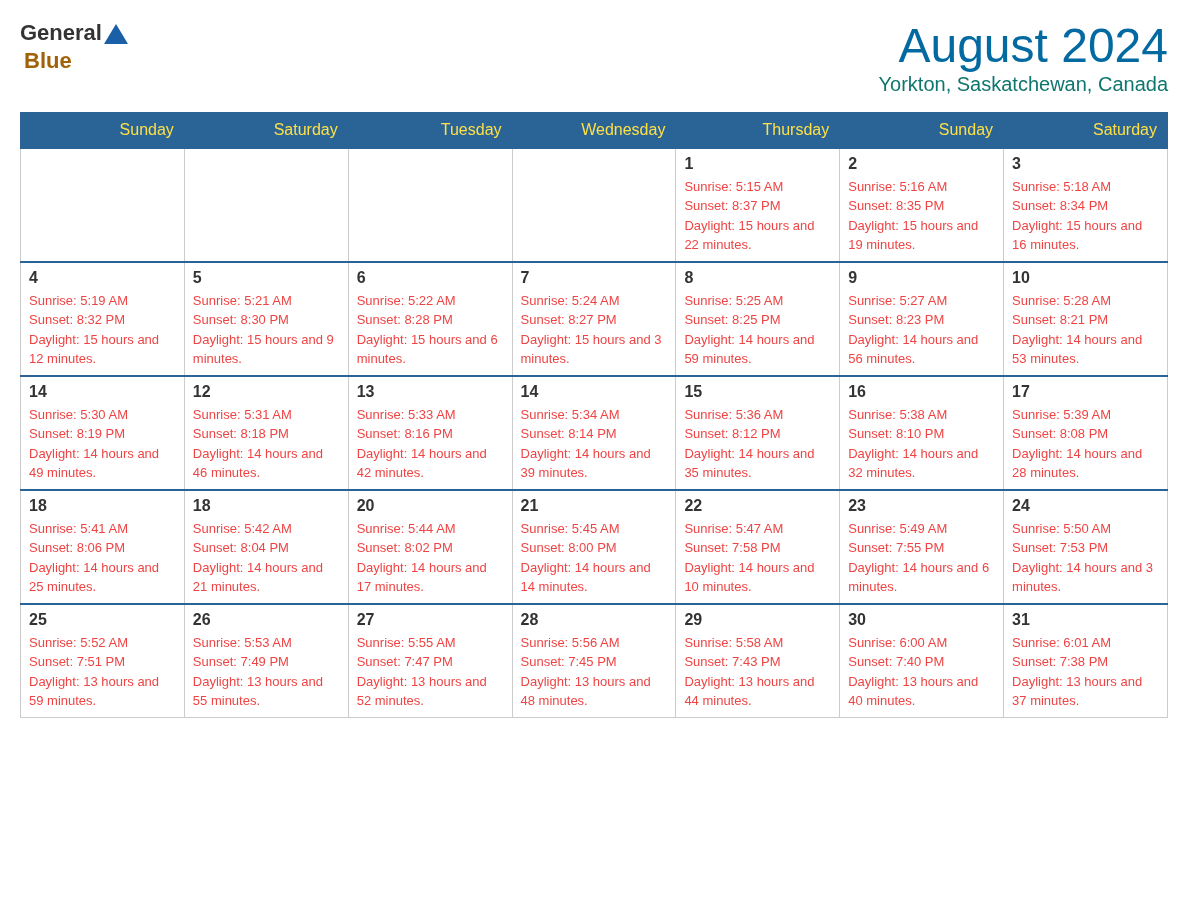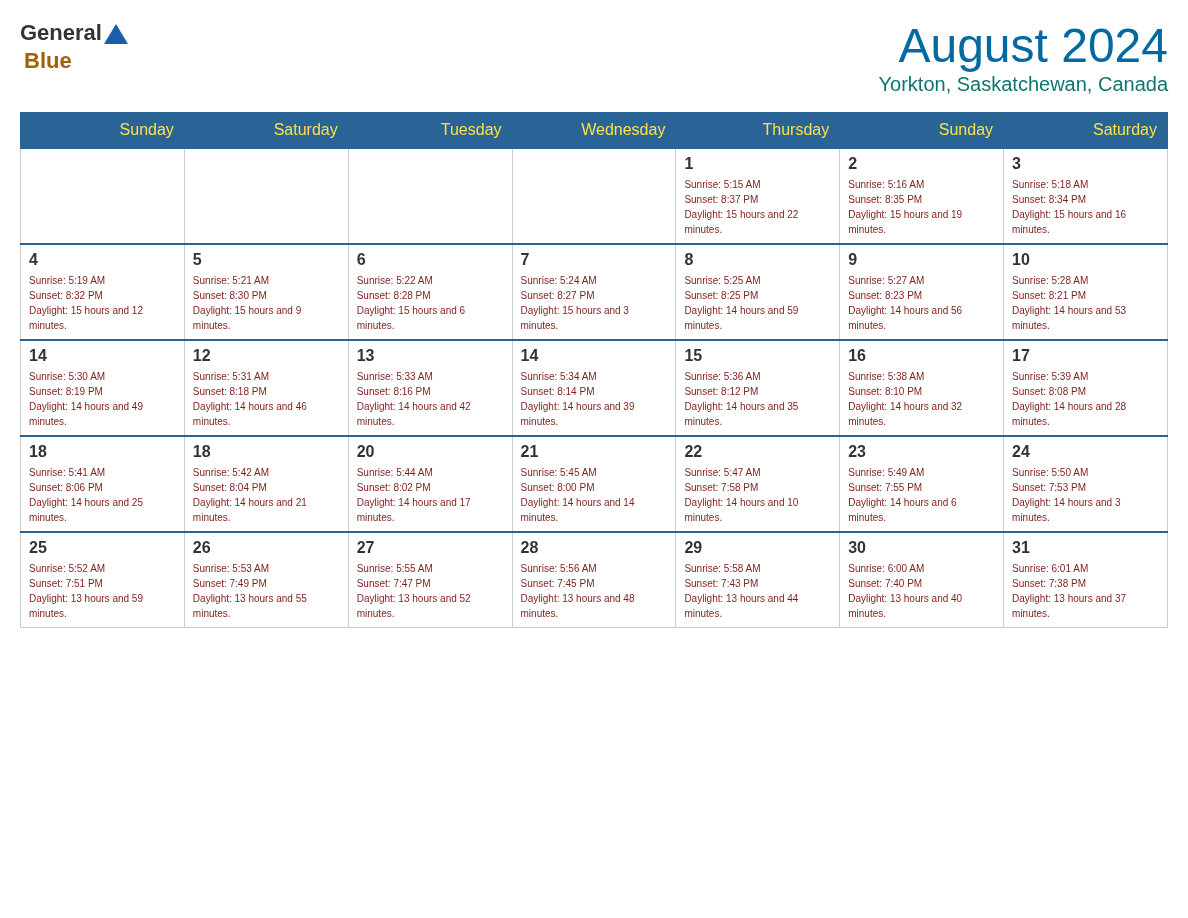--- a/index.html
+++ b/index.html
@@ -66,22 +66,22 @@
       color: #333;
     }
     .day-number {
       font-size: 16px;
       font-weight: bold;
       color: #333;
       display: block;
       margin-bottom: 4px;
     }
     .day-info {
-      font-size: 10px;
-      color: #7f1d1d;
+      font-size: 13px;
+      color: #ef4444;
       line-height: 1.5;
     }
     .empty-cell {
       background: #fff;
     }
     tr.week-row td {
       border-top: 2px solid #2a6496;
     }
   </style>
 </head>

